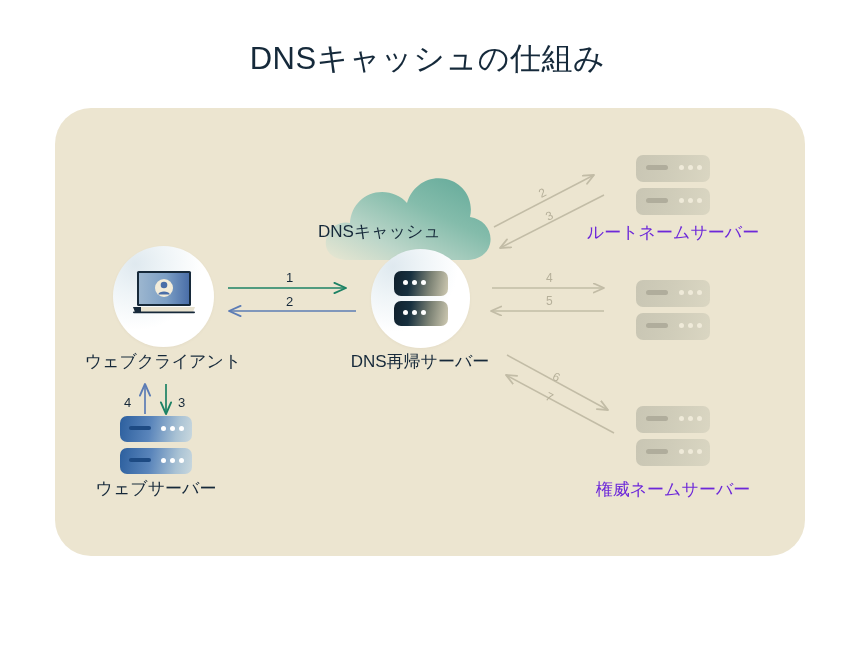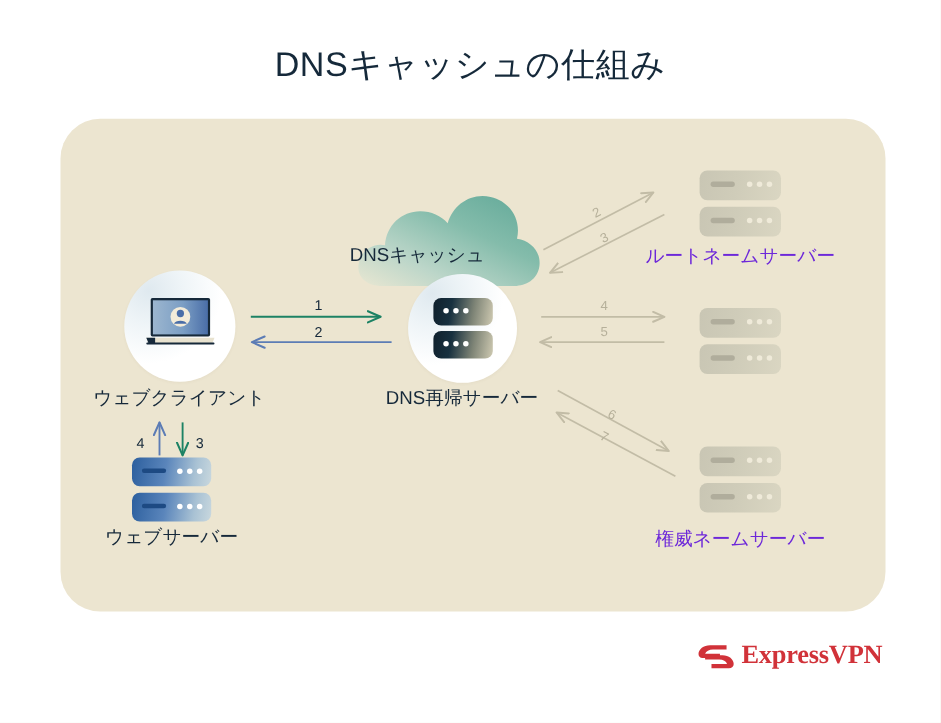--- a/index.html
+++ b/index.html
@@ -379,23 +379,14 @@
       <div class="bar"></div>
       <div class="dots">
           <i></i>
           <i></i>
           <i></i>
         </div>
     </div>
   </div>
   <div class="node-label faded" style="left:548px;top:469px;width:250px;margin-top:12px;">権威ネームサーバー</div>
 
-  <div id="logo">
-    <svg width="34" height="30" viewBox="0 0 34 30" style="position:absolute;left:0;top:4px;">
-      <path d="M26.5,4.5 L11.5,4.5 C5.6,4.5 1,8.1 1,12.6 C1,14.7 2.3,16.2 4.6,16.2
-               L20.5,16.2 L20.5,12.4 L7.0,12.4 C7.9,10.0 10.6,8.4 14.2,8.4 L26.5,8.4 Z" fill="#d13239"></path>
-      <path d="M7.0,13.6 L22.8,13.6 C28.6,13.6 33,17.2 33,21.7 C33,24.0 31.3,25.5 28.6,25.5
-               L12.8,25.5 L12.8,21.6 L27.0,21.6 C26.1,19.2 23.4,17.6 19.8,17.6 L7.0,17.6 Z" fill="#d13239"></path>
-    </svg>
-    <div id="logo-text">ExpressVPN</div>
-  </div>
 
 </div>
 
 </body></html>

